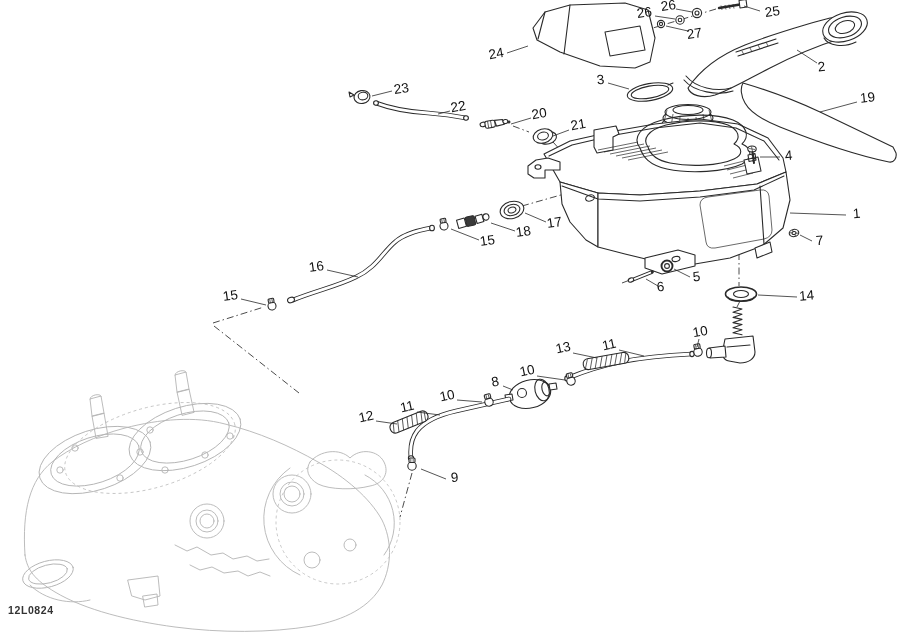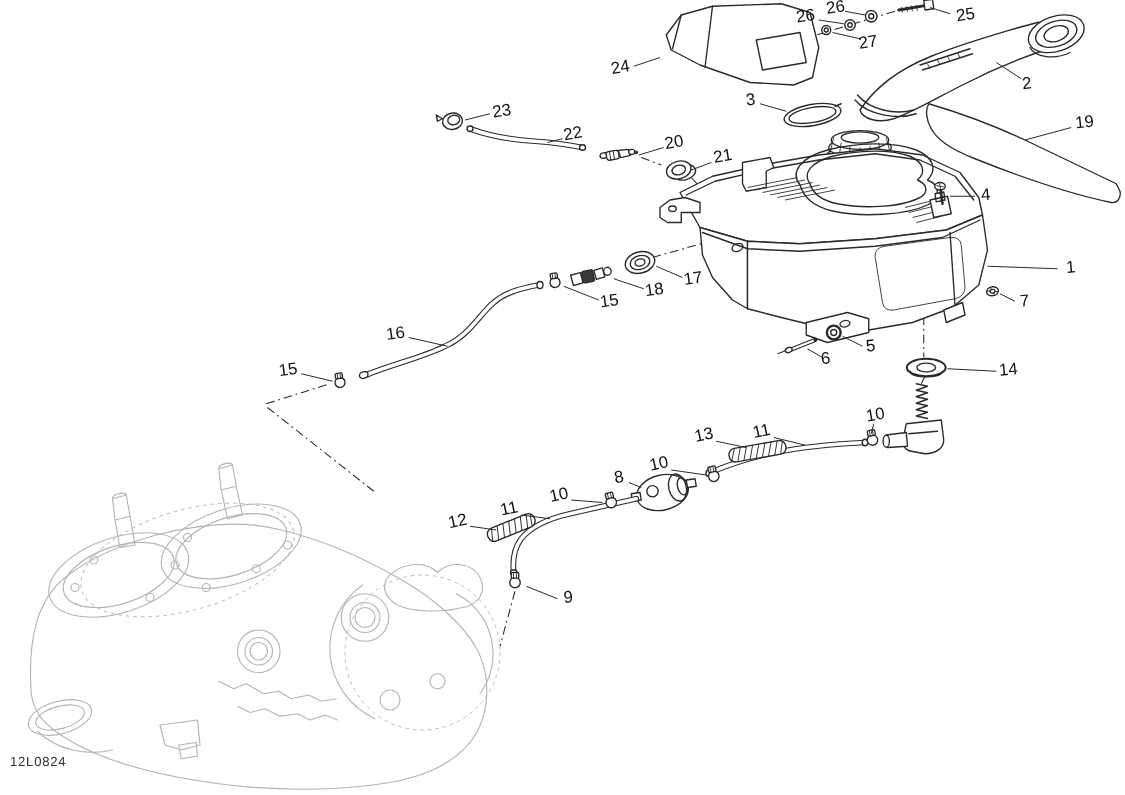--- a/index.html
+++ b/index.html
@@ -10,21 +10,21 @@
   .lnw{stroke:#2a2a2a;stroke-width:1.1;fill:#ffffff;stroke-linejoin:round;}
   .thin{stroke:#2a2a2a;stroke-width:0.7;fill:none;}
   .tube-o{stroke:#2a2a2a;stroke-width:4.6;fill:none;stroke-linecap:round;}
   .tube-i{stroke:#ffffff;stroke-width:2.9;fill:none;stroke-linecap:round;}
   .cl{stroke:#2a2a2a;stroke-width:0.85;fill:none;stroke-dasharray:7 3 1.5 3;}
   .ghost{stroke:#b4b4b4;stroke-width:0.9;fill:none;stroke-linecap:round;stroke-linejoin:round;}
   .ghost-d{stroke:#bdbdbd;stroke-width:0.8;fill:none;stroke-dasharray:3 3;}
   .callout{font-size:13.5px;fill:#111;}
   .leader{stroke:#2a2a2a;stroke-width:0.8;}
   #code-text{position:absolute;left:8px;top:604px;font-size:10.5px;letter-spacing:0.6px;
-             color:#333;font-weight:normal;text-align:center;}
+             color:#333;font-weight:bold;text-align:center;}
 </style>
 </head>
 <body>
 
 <div class="stage">
 <svg width="900" height="636" viewBox="0 0 900 636">
 
   <g>
     <path class="ghost" d="M25,555 C22,510 30,480 52,462 C70,448 95,436 125,428 C160,419 195,416 225,424 C258,432 290,446 318,462 C345,477 370,498 382,520 C392,540 392,565 382,585 C370,607 345,620 312,626 C270,633 220,633 175,627 C130,621 85,610 55,592 C35,580 27,570 25,555 Z"></path>
     <ellipse class="ghost" cx="95" cy="460" rx="58" ry="30" transform="rotate(-18 95 460)"></ellipse>

